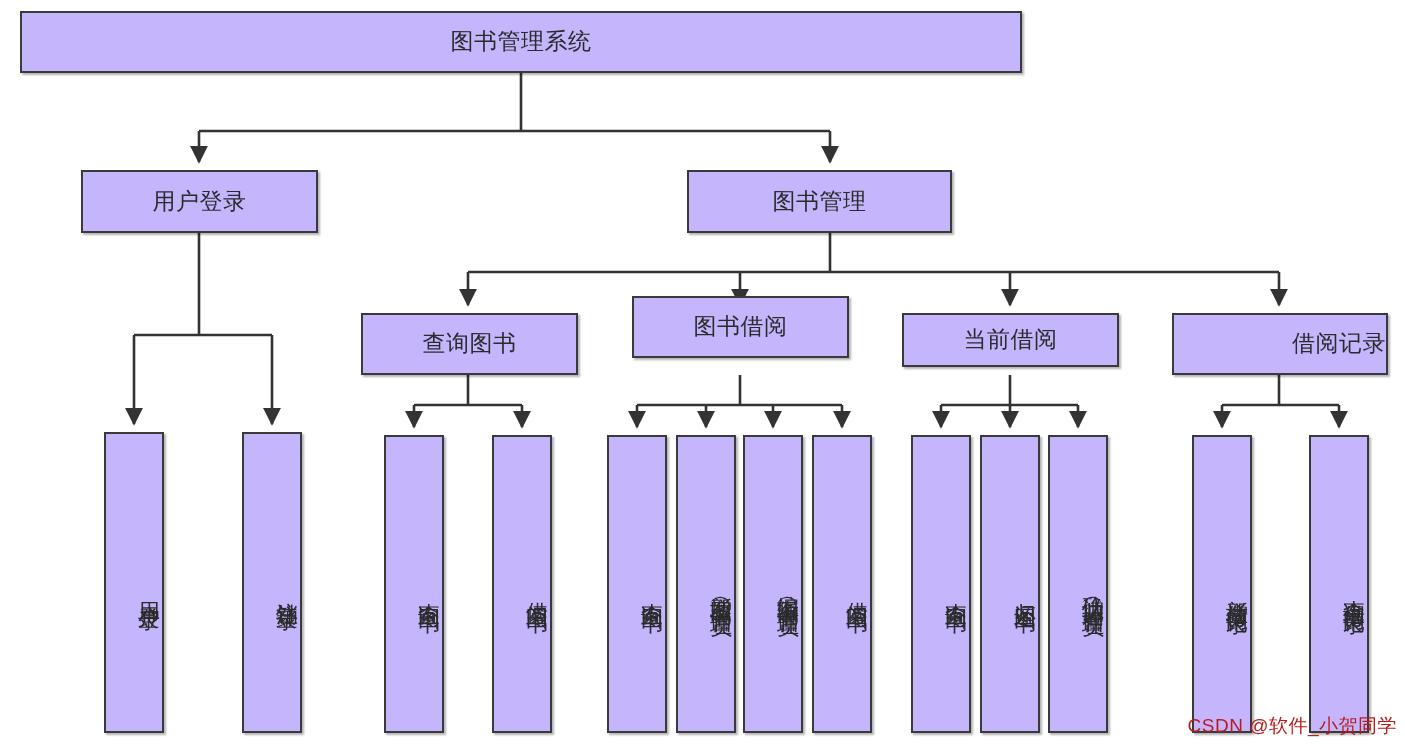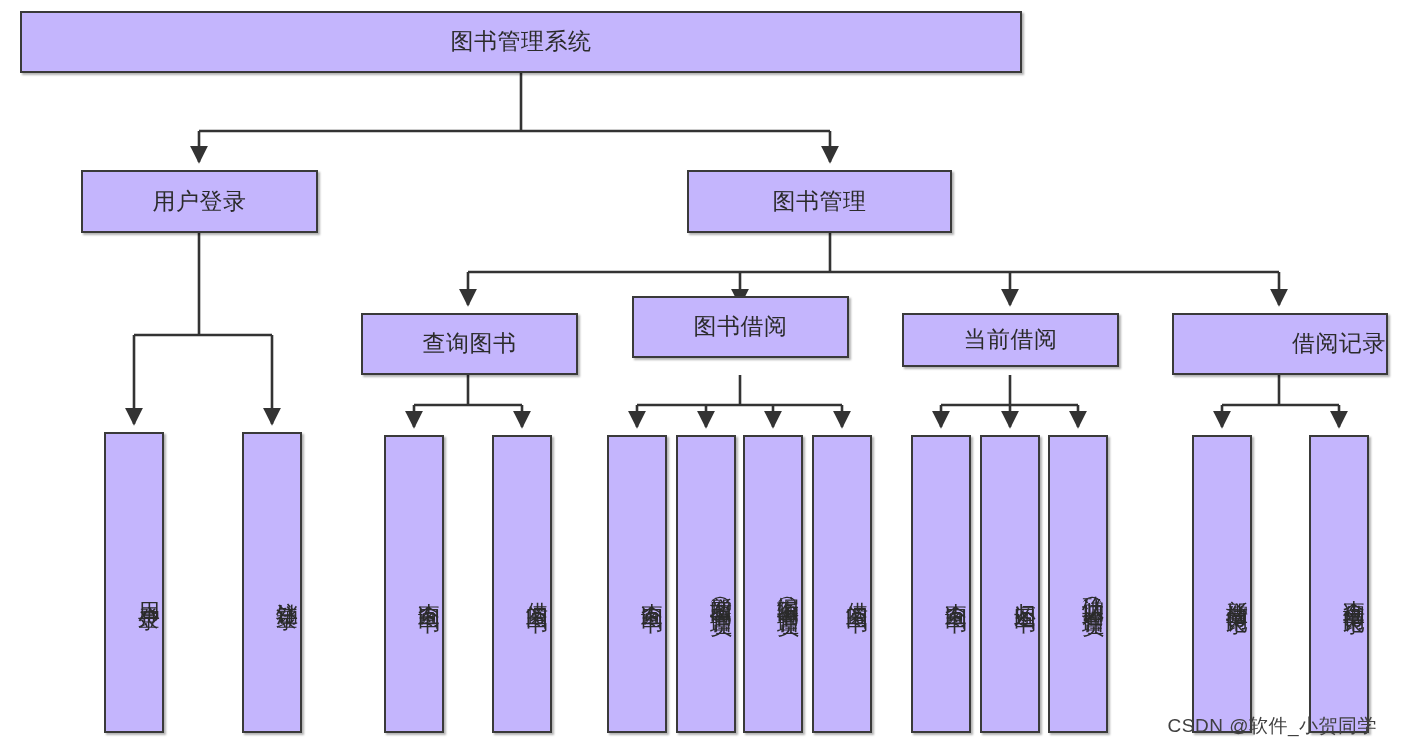--- a/index.html
+++ b/index.html
@@ -45,24 +45,24 @@
     text-orientation: upright;
     font-size: 22px;
     line-height: 1.22;
     padding-top: 14px;
     align-items: flex-start;
     justify-content: center;
     letter-spacing: 3px;
   }
   #watermark {
     position: absolute;
-    right: 28px;
+    right: 8px;
     bottom: 8px;
     font-size: 19px;
-    color: #404040;
+    color: #b91c1c;
     white-space: nowrap;
     letter-spacing: 0.5px;
     pointer-events: none;
     text-align: right;
   }
 </style>
 </head>
 <body>
 
 <div id="canvas">

